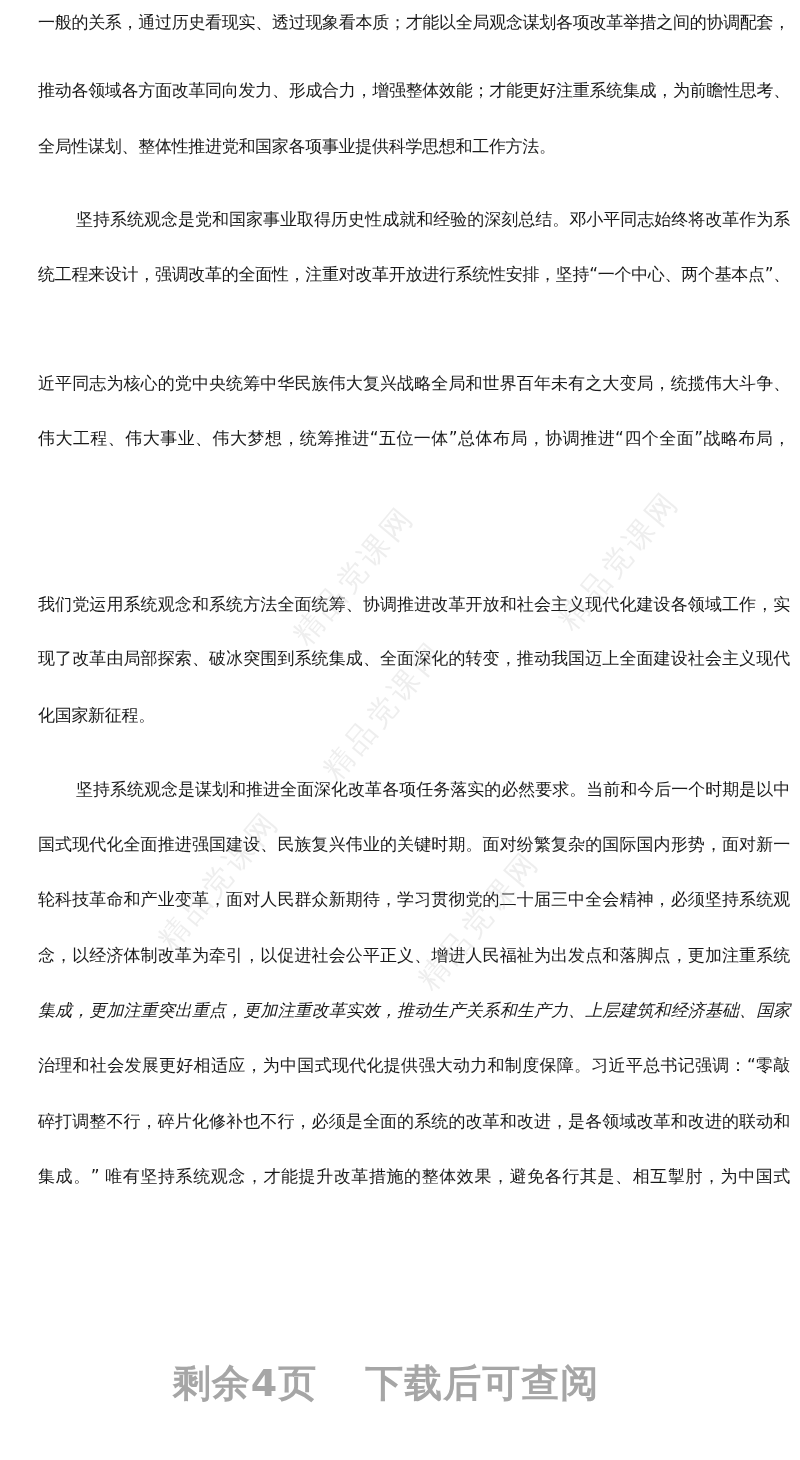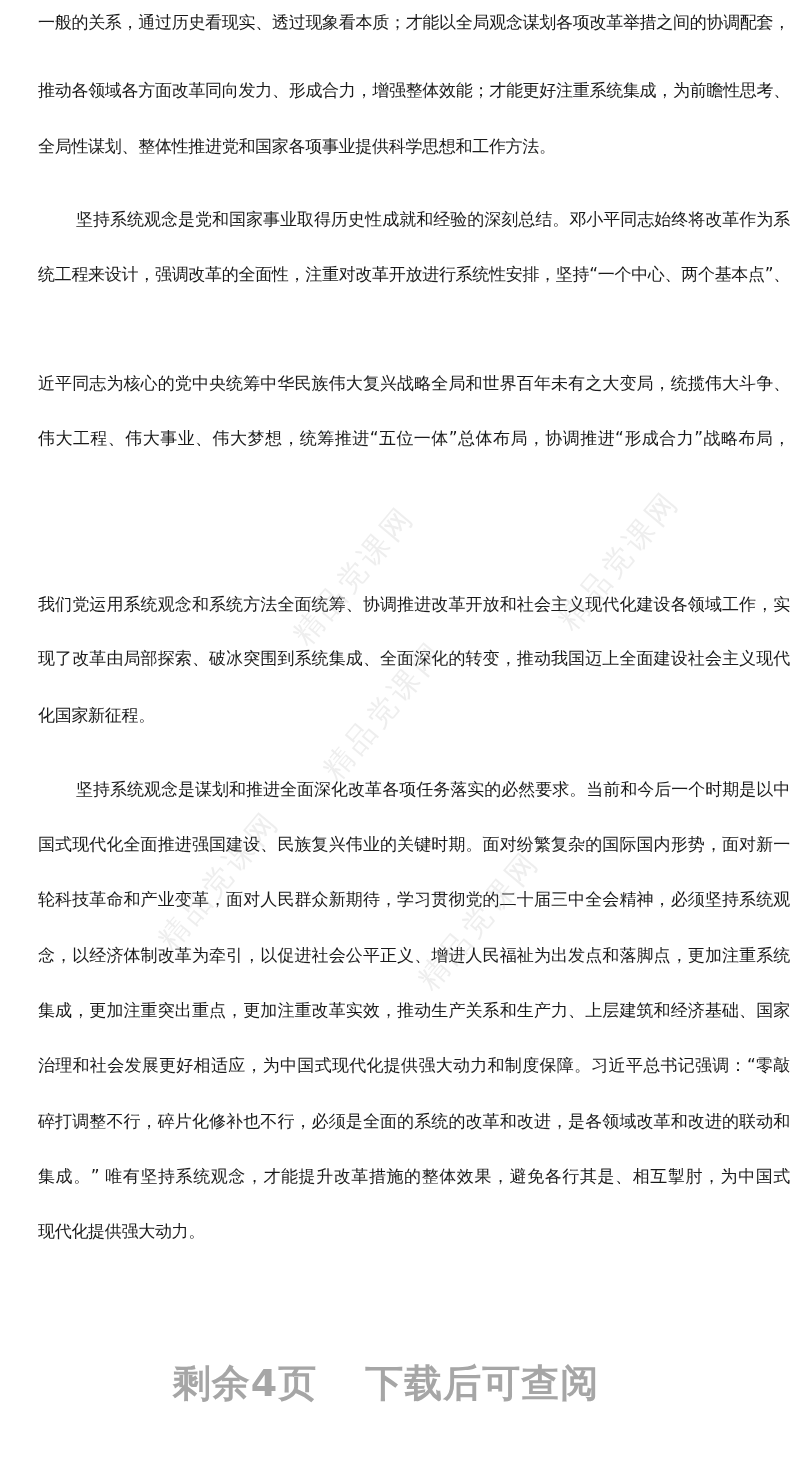--- a/index.html
+++ b/index.html
@@ -27,33 +27,32 @@
 </head>
 <body>
 
 <div class="page" id="page">
     <div class="line" style="top: 10px;">一般的关系，通过历史看现实、透过现象看本质；才能以全局观念谋划各项改革举措之间的协调配套，</div>
     <div class="line" style="top: 78px;">推动各领域各方面改革同向发力、形成合力，增强整体效能；才能更好注重系统集成，为前瞻性思考、</div>
     <div class="line last" style="top: 134px;">全局性谋划、整体性推进党和国家各项事业提供科学思想和工作方法。</div>
     <div class="line indent" style="top: 207px;">坚持系统观念是党和国家事业取得历史性成就和经验的深刻总结。邓小平同志始终将改革作为系</div>
     <div class="line" style="top: 262px;">统工程来设计，强调改革的全面性，注重对改革开放进行系统性安排，坚持“一个中心、两个基本点”、</div>
     <div class="line" style="top: 371px;">近平同志为核心的党中央统筹中华民族伟大复兴战略全局和世界百年未有之大变局，统揽伟大斗争、</div>
-    <div class="line" style="top: 426px;">伟大工程、伟大事业、伟大梦想，统筹推进“五位一体”总体布局，协调推进“形成合力”战略布局，</div>
+    <div class="line" style="top: 426px;">伟大工程、伟大事业、伟大梦想，统筹推进“五位一体”总体布局，协调推进“四个全面”战略布局，</div>
     <div class="line" style="top: 592px;">我们党运用系统观念和系统方法全面统筹、协调推进改革开放和社会主义现代化建设各领域工作，实</div>
     <div class="line" style="top: 647px; font-family: Liberation Serif, serif;">现了改革由局部探索、破冰突围到系统集成、全面深化的转变，推动我国迈上全面建设社会主义现代</div>
     <div class="line last" style="top: 703px;">化国家新征程。</div>
     <div class="line indent" style="top: 777px;">坚持系统观念是谋划和推进全面深化改革各项任务落实的必然要求。当前和今后一个时期是以中</div>
     <div class="line" style="top: 832px;">国式现代化全面推进强国建设、民族复兴伟业的关键时期。面对纷繁复杂的国际国内形势，面对新一</div>
     <div class="line" style="top: 887px;">轮科技革命和产业变革，面对人民群众新期待，学习贯彻党的二十届三中全会精神，必须坚持系统观</div>
     <div class="line" style="top: 943px;">念，以经济体制改革为牵引，以促进社会公平正义、增进人民福祉为出发点和落脚点，更加注重系统</div>
-    <div class="line" style="top: 998px;">集成，更加注重突出重点，更加注重改革实效，推动生产关系和生产力、上层建筑和经济基础、国家</div>
+    <div class="line" style="top: 998px; font-style: italic;">集成，更加注重突出重点，更加注重改革实效，推动生产关系和生产力、上层建筑和经济基础、国家</div>
     <div class="line" style="top: 1053px;">治理和社会发展更好相适应，为中国式现代化提供强大动力和制度保障。习近平总书记强调：“零敲</div>
     <div class="line" style="top: 1109px;">碎打调整不行，碎片化修补也不行，必须是全面的系统的改革和改进，是各领域改革和改进的联动和</div>
     <div class="line" style="top: 1164px;">集成。” 唯有坚持系统观念，才能提升改革措施的整体效果，避免各行其是、相互掣肘，为中国式</div>
-    <div class="line last" style="top: 1219px;">现代化提供强大动力。</div>
     <div class="watermark" style="left: 255px; top: 555px;">精品党课网</div>
     <div class="watermark" style="left: 520px; top: 540px;">精品党课网</div>
     <div class="watermark" style="left: 285px; top: 690px;">精品党课网</div>
     <div class="watermark" style="left: 120px; top: 860px;">精品党课网</div>
     <div class="watermark" style="left: 380px; top: 900px;">精品党课网</div>
   </div>
 
 <div class="remaining">
   <span>剩余4页</span><span class="gap"></span><span>下载后可查阅</span>
 </div>

